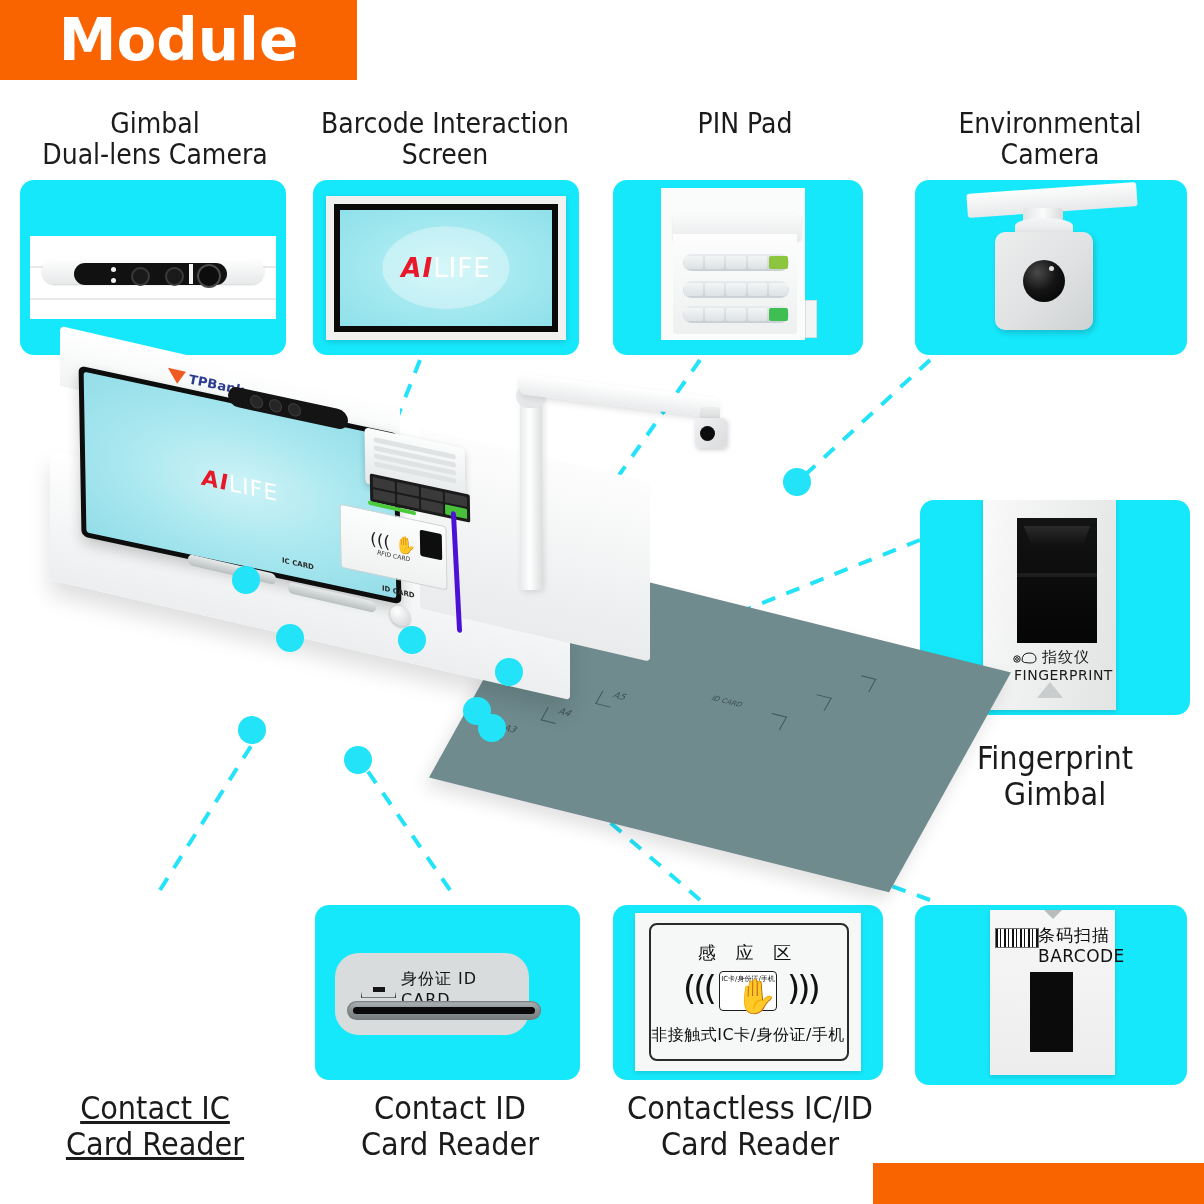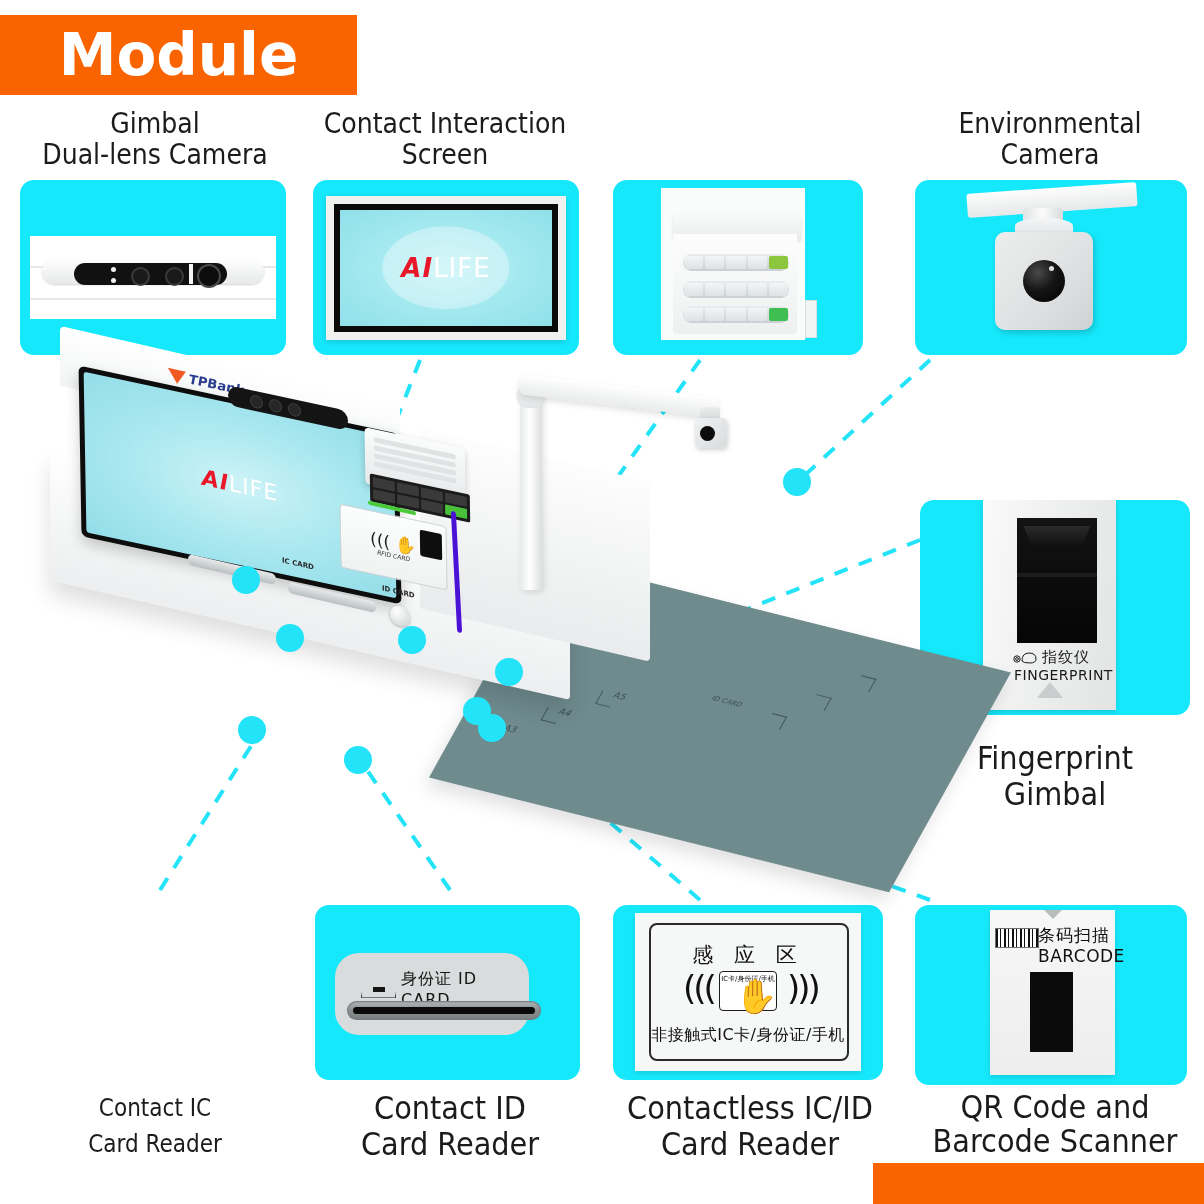--- a/index.html
+++ b/index.html
@@ -2,21 +2,21 @@
 <html><head>
 <meta charset="utf-8">
 <style>
   html,body{margin:0;padding:0;background:#ffffff;}
   body{width:1204px;height:1204px;position:relative;overflow:hidden;
        font-family:"DejaVu Sans","Liberation Sans",sans-serif;}
   .stage{position:absolute;left:0;top:0;width:1204px;height:1204px;}
 
   
   .banner{position:absolute;left:0;top:0;width:357px;height:80px;background:#FA6400;
-          display:flex;align-items:center;justify-content:center;margin-top:15px;}
+          display:flex;align-items:center;justify-content:center;}
   .banner span{color:#fff;font-size:58px;font-weight:bold;letter-spacing:0px;line-height:58px;}
   .footer-bar{position:absolute;left:873px;top:1163px;width:331px;height:41px;background:#FA6400;}
 
   
   .cap{position:absolute;text-align:center;color:#1b1b1b;font-size:28px;line-height:31px;
        font-family:"DejaVu Sans Condensed","Liberation Sans",sans-serif;}
 
   
   .card{position:absolute;background:#16E8FB;border-radius:14px;overflow:hidden;
         display:flex;align-items:center;justify-content:center;}
@@ -85,21 +85,21 @@
             border-top:none;clip-path:polygon(8% 0,92% 0,100% 100%,0 100%);}
   .sl-cn{font-size:16px;letter-spacing:1px;}
   .sl-slot{position:absolute;border-radius:11px;
            background:linear-gradient(#b7bcbe,#8f9597 40%,#767c7e);box-shadow:inset 0 1px 2px rgba(0,0,0,.4);
            display:flex;align-items:center;justify-content:center;}
   .sl-slot i{width:94%;height:40%;border-radius:7px;background:#0a0a0a;display:block;}
 
   
   .cl-plate{position:absolute;background:#f6f7f7;box-shadow:0 2px 5px rgba(0,0,0,.12);}
   .cl-box{position:absolute;border:2px solid #2a2a2a;border-radius:8px;}
-  .cl-title{position:absolute;width:100%;text-align:center;font-size:21px;letter-spacing:7px;color:#111;}
+  .cl-title{position:absolute;width:100%;text-align:center;font-size:18px;letter-spacing:7px;color:#111;}
   .cl-sub{position:absolute;width:100%;text-align:center;font-size:16px;letter-spacing:.5px;color:#111;}
   .cl-card{position:absolute;border:1.6px solid #1c1c1c;border-radius:4px;background:#fff;
            display:flex;align-items:flex-start;justify-content:center;}
   .cl-card span{font-size:7px;color:#111;padding-top:2px;letter-spacing:0px;}
   .cl-wave{position:absolute;color:#111;font-size:34px;line-height:34px;letter-spacing:-3px;}
   .cl-hand{position:absolute;font-size:34px;line-height:34px;color:#000;}
 
   
   .bc-plate{position:absolute;background:linear-gradient(#f7f7f7,#ededed);box-shadow:0 2px 5px rgba(0,0,0,.12);}
   .bc-tri{position:absolute;width:0;height:0;border-left:9px solid transparent;
@@ -210,24 +210,25 @@
 
   <div class="banner">
     <span>Module</span>
   </div>
 
   <div class="cap" style="left:0px;top:108px;width:310px;">
     <div>Gimbal</div>
     <div>Dual-lens Camera</div>
   </div>
   <div class="cap" style="left:295px;top:108px;width:300px;">
-    <div>Contact Interaction</div>
+    <div>Barcode Interaction</div>
     <div>Screen</div>
   </div>
   <div class="cap" style="left:600px;top:108px;width:290px;">
+    <div>PIN Pad</div>
   </div>
   <div class="cap" style="left:900px;top:108px;width:300px;">
     <div>Environmental</div>
     <div>Camera</div>
   </div>
 
   <div class="card" style="left:20px;top:180px;width:266px;height:175px;">
     <div class="shell" style="position:absolute;left:10px;top:56px;width:246px;height:83px;background:#ffffff;">
       <div class="gc-sep" style="left:0;top:30px;width:100%;height:2px;"></div>
       <div class="gc-sep" style="left:0;top:62px;width:100%;height:2px;"></div>
@@ -315,21 +316,21 @@
         <div class="fp-tri" style="left:54px;top:182px;"></div>
       </div>
     </div>
   </div>
 
   <div class="cap" style="left:905px;top:740px;width:300px;font-size:32px;line-height:36px;">
     <div>Fingerprint</div>
     <div>Gimbal</div>
   </div>
 
-  <div class="cap" style="left:15px;top:1090px;width:280px;font-size:24px;line-height:36px;">
+  <div class="cap" style="left:15px;top:1090px;width:280px;font-size:32px;line-height:36px;text-decoration:underline;">
     <div>Contact IC</div>
     <div>Card Reader</div>
   </div>
 
   <div class="card" style="left:315px;top:905px;width:265px;height:175px;">
     <div class="sl-plate" style="left:20px;top:48px;width:194px;height:82px;border-radius:24px;">
       <div class="sl-label" style="left:26px;top:16px;">
         <span class="sl-ico">
             <i></i>
           <svg width="34" height="15" viewBox="0 0 34 15" style="position:absolute;left:0;top:0;">
@@ -367,24 +368,20 @@
   </div>
 
   <div class="card" style="left:915px;top:905px;width:272px;height:180px;">
     <div class="bc-plate" style="left:75px;top:5px;width:125px;height:165px;">
       <div class="bc-tri" style="left:54px;top:0px;"></div>
       <div class="bc-bars" style="left:5px;top:18px;width:42px;height:18px;"></div>
       <div class="bc-cn" style="left:48px;top:14px;">条码扫描</div>
       <div class="bc-en" style="left:48px;top:36px;">BARCODE</div>
       <div class="bc-win" style="left:40px;top:62px;width:43px;height:80px;"></div>
     </div>
-  </div>
-  <div class="cap" style="left:905px;top:1090px;width:300px;font-size:32px;line-height:34px;">
-    <div>QR Code and</div>
-    <div>Barcode Scanner</div>
   </div>
 
   <div class="dev">
 
     <div class="mat">
       <div class="mat-corner" style="left:30px;top:180px;"></div>
       <div class="mat-corner" style="left:70px;top:150px;"></div>
       <div class="mat-corner" style="left:110px;top:120px;"></div>
       <div class="mat-corner tr" style="left:330px;top:40px;"></div>
       <div class="mat-corner tr" style="left:300px;top:70px;"></div>

